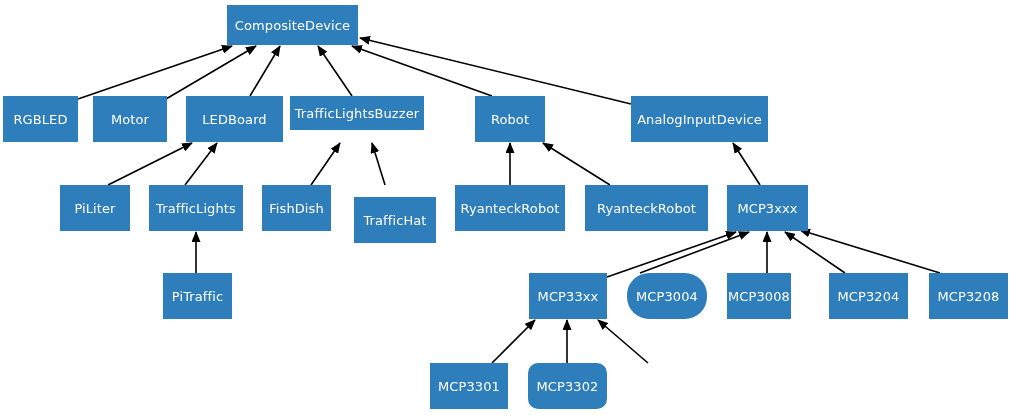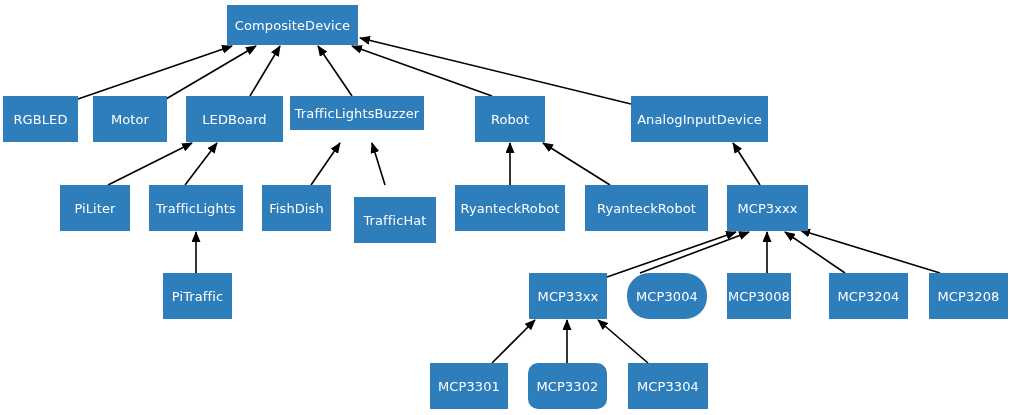--- a/index.html
+++ b/index.html
@@ -149,18 +149,15 @@
       </div>
       <div class="node" style="left: 929px; top: 273px; width: 79px; height: 46px; background: rgb(46, 126, 187); color: rgb(255, 255, 255);">
         <span class="node-label">MCP3208</span>
       </div>
       <div class="node" style="left: 430px; top: 363px; width: 78px; height: 46px; background: rgb(46, 126, 187); color: rgb(255, 255, 255);">
         <span class="node-label">MCP3301</span>
       </div>
       <div class="node" style="left: 528px; top: 363px; width: 79px; height: 46px; background: rgb(46, 126, 187); color: rgb(255, 255, 255); border-radius: 10px;">
         <span class="node-label">MCP3302</span>
       </div>
-      <div class="node" style="left: 628px; top: 363px; width: 80px; height: 46px; background: rgb(46, 126, 187); color: rgb(255, 255, 255);">
-        <span class="node-label">MCP3304</span>
-      </div>
     </div>
 
 </div>
 
 </body></html>

